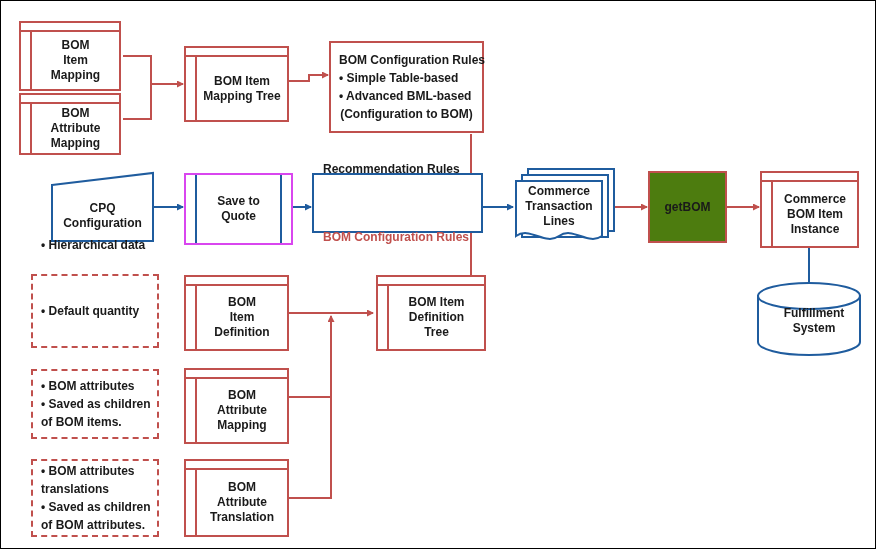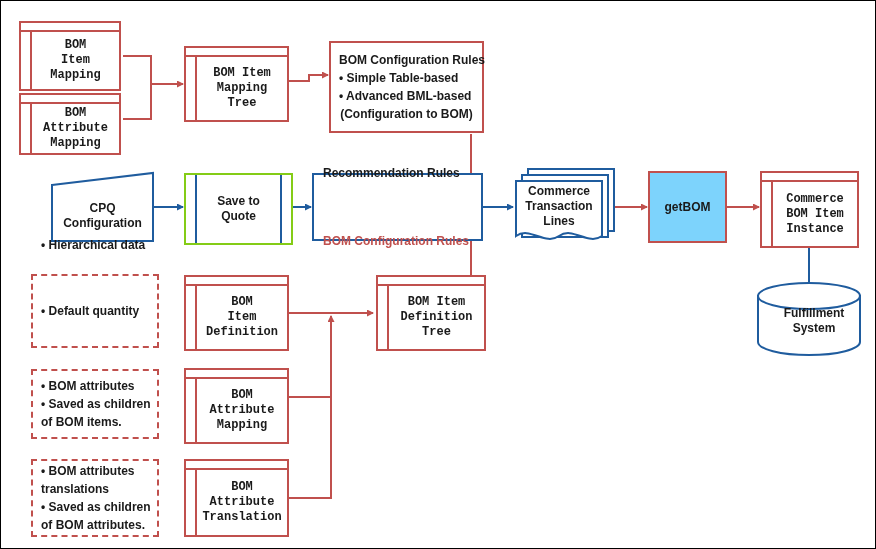--- a/index.html
+++ b/index.html
@@ -45,27 +45,26 @@
     align-items:center;
     justify-content:center;
     text-align:center;
     padding:0 3px;
   }
   .tbl-label{
     font-size:12px;
     font-weight:bold;
     color:#1a1a1a;
     line-height:15px;
-    font-family:Liberation Mono, monospace;
   }
 
   
   .rect-red{
     border:2px solid #C0504D;
-    background:#7dd3fc;
+    background:#4d7c0f;
     display:flex;align-items:center;justify-content:center;
   }
   .rect-label{
     font-size:12px;font-weight:bold;color:#1a1a1a;
     line-height:15px;text-align:center;
   }
 
   
   .textbox{
     border:2px solid #C0504D;
@@ -75,21 +74,21 @@
   }
   .textbox .line{
     font-size:12px;font-weight:bold;color:#1a1a1a;
     line-height:18px;white-space:nowrap;
   }
   .textbox .line.center{text-align:center;}
   .dashed{border:2px dashed #C0504D;}
 
   
   .subproc{
-    border:2px solid #84cc16;
+    border:2px solid #d946ef;
     background:#ffffff;
     position:absolute;
     display:flex;align-items:center;justify-content:center;
   }
   .subproc .bar{
     position:absolute;top:0;bottom:0;width:0;
     border-left:2px solid #1F5C9E;
   }
   .subproc .bar.l{left:9px;}
   .subproc .bar.r{right:9px;}
@@ -228,21 +227,21 @@
 Configuration</div>
   </div>
 
   <div class="subproc" style="left:183px;top:172px;width:105px;height:68px;">
     <div class="bar l"></div>
     <div class="bar r"></div>
     <span class="rect-label" style="white-space:pre-line">Save to
 Quote</span>
   </div>
 
-  <div class="node ruleslist" style="left:311px;top:172px;width:171px;height:68px;gap:48px;">
+  <div class="node ruleslist" style="left:311px;top:172px;width:171px;height:60px;gap:48px;">
     <div class="line">Recommendation Rules</div>
     <div class="line accent">BOM Configuration Rules</div>
   </div>
 
   <div class="free-shape" style="left:515px;top:183px;width:86px;">
     <div class="shape-label" style="white-space:pre-line;position:static;">Commerce
 Transaction
 Lines</div>
   </div>
 

